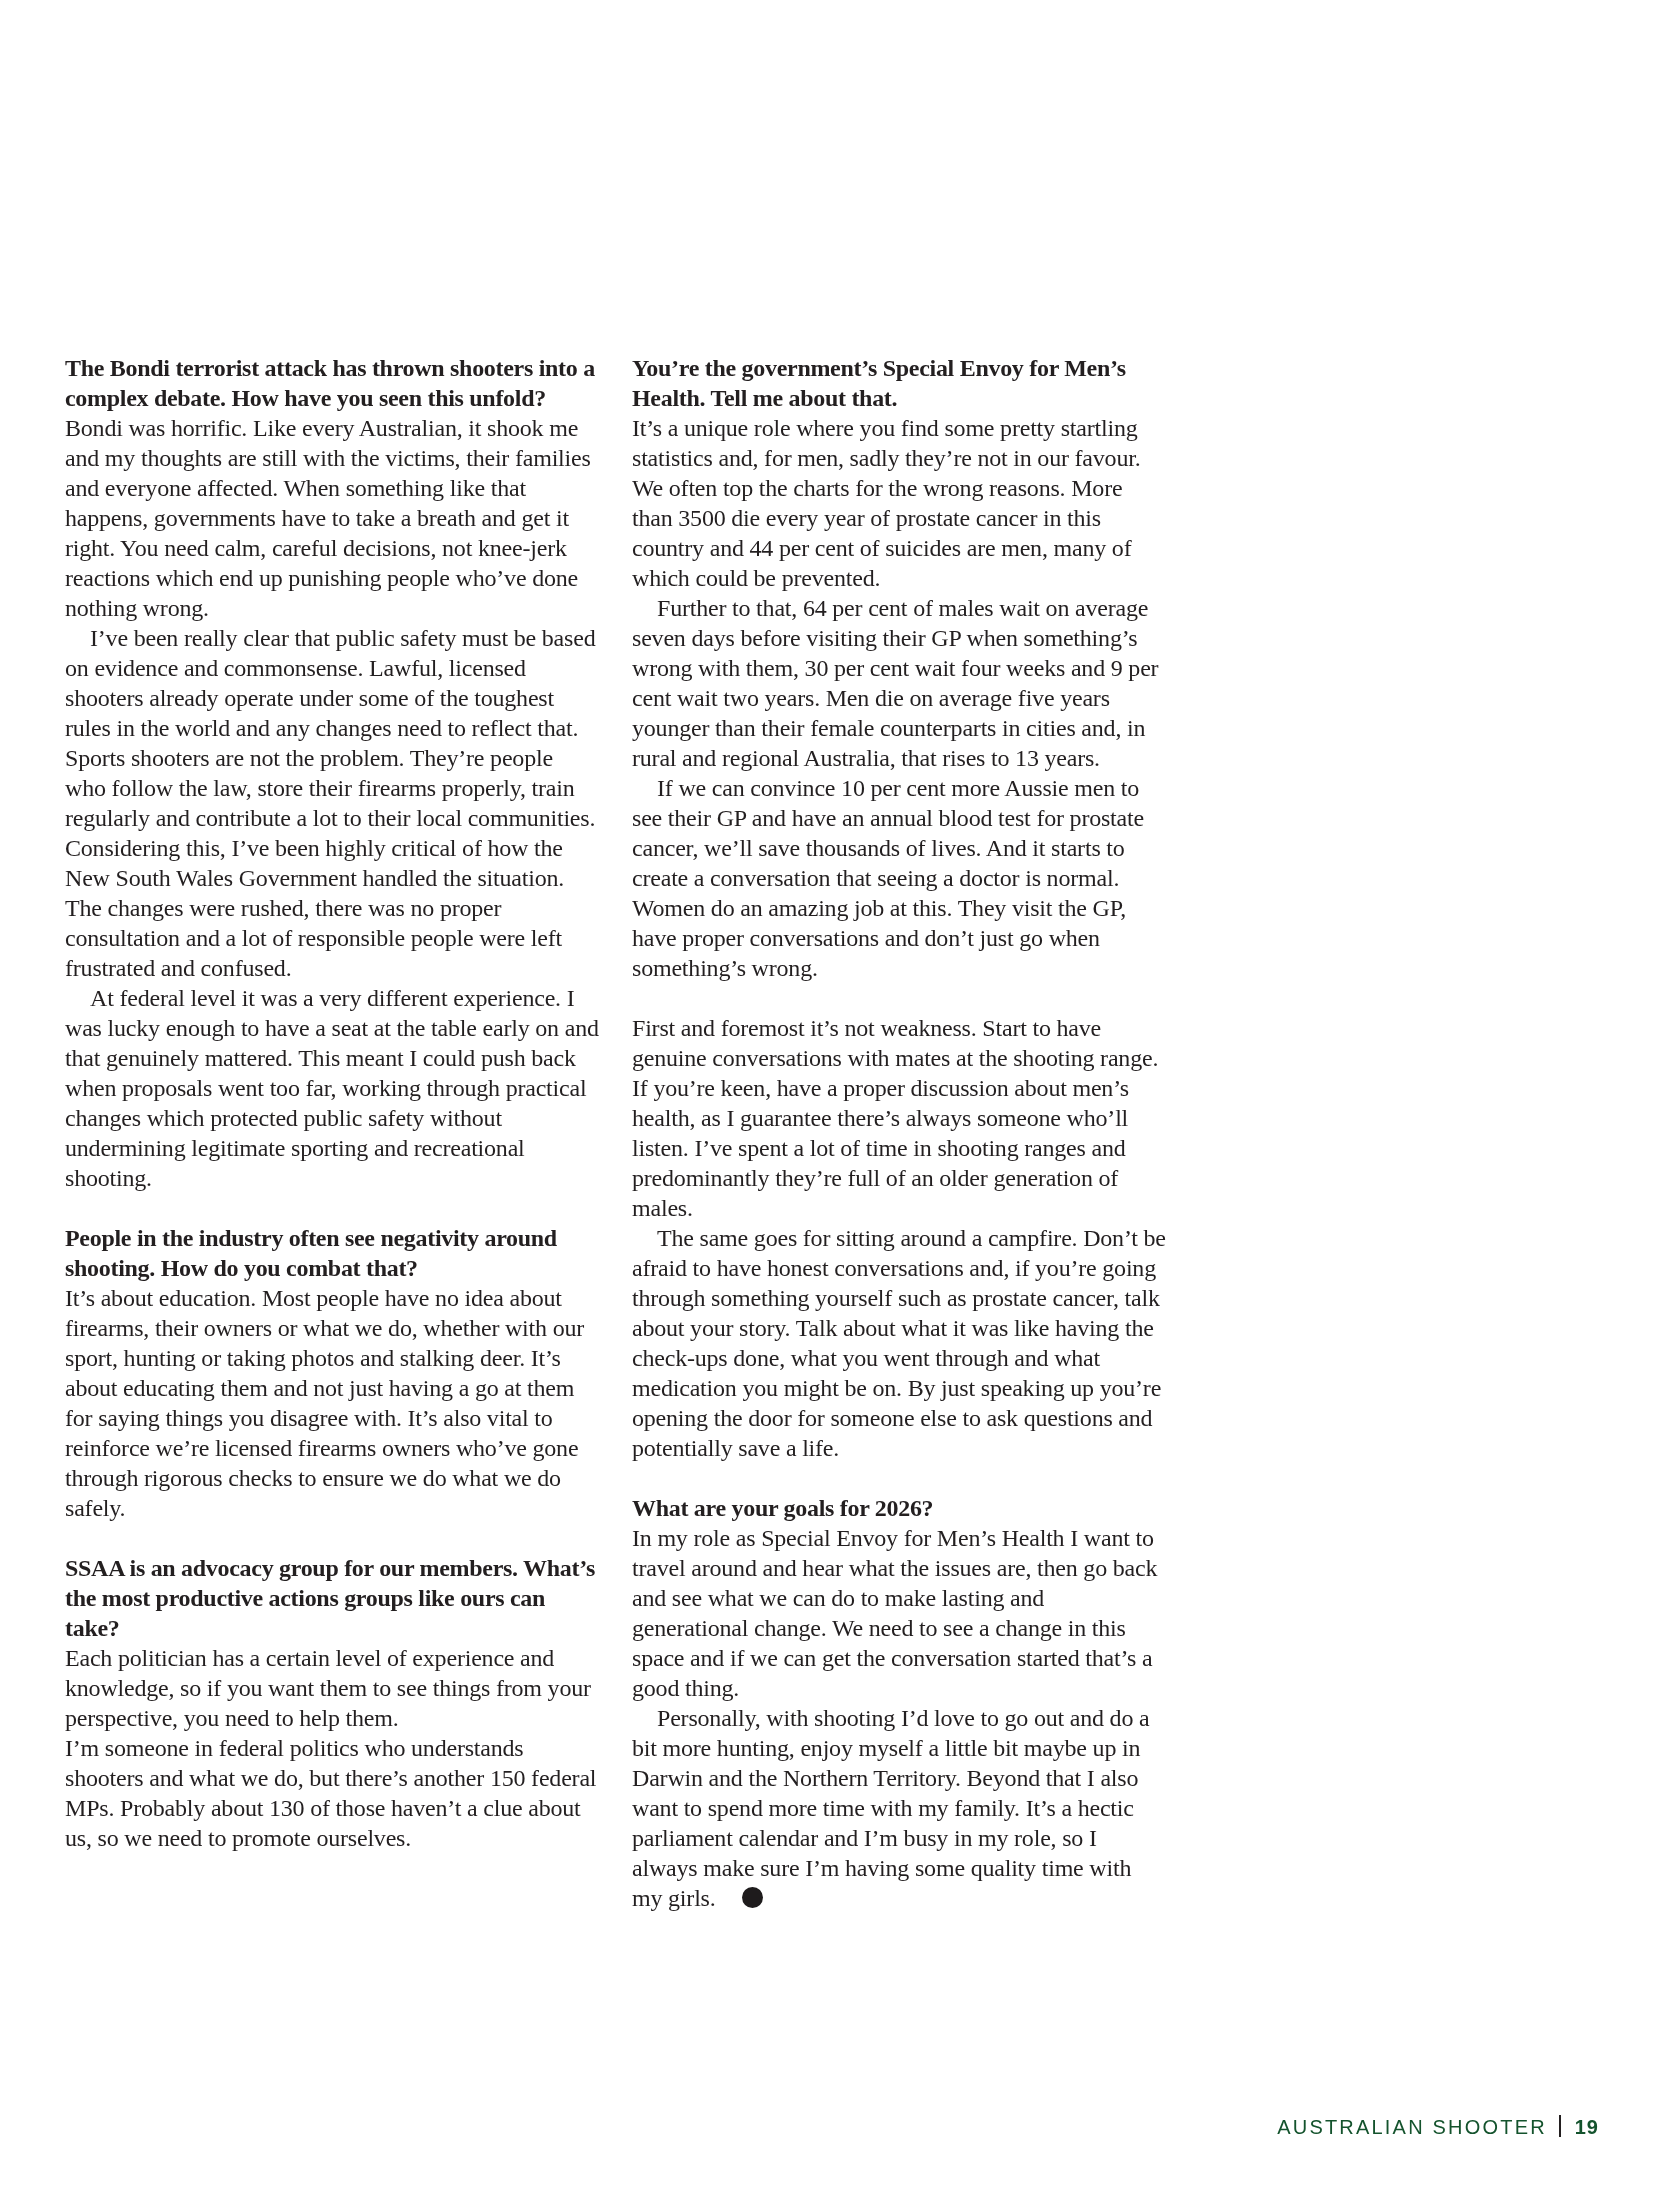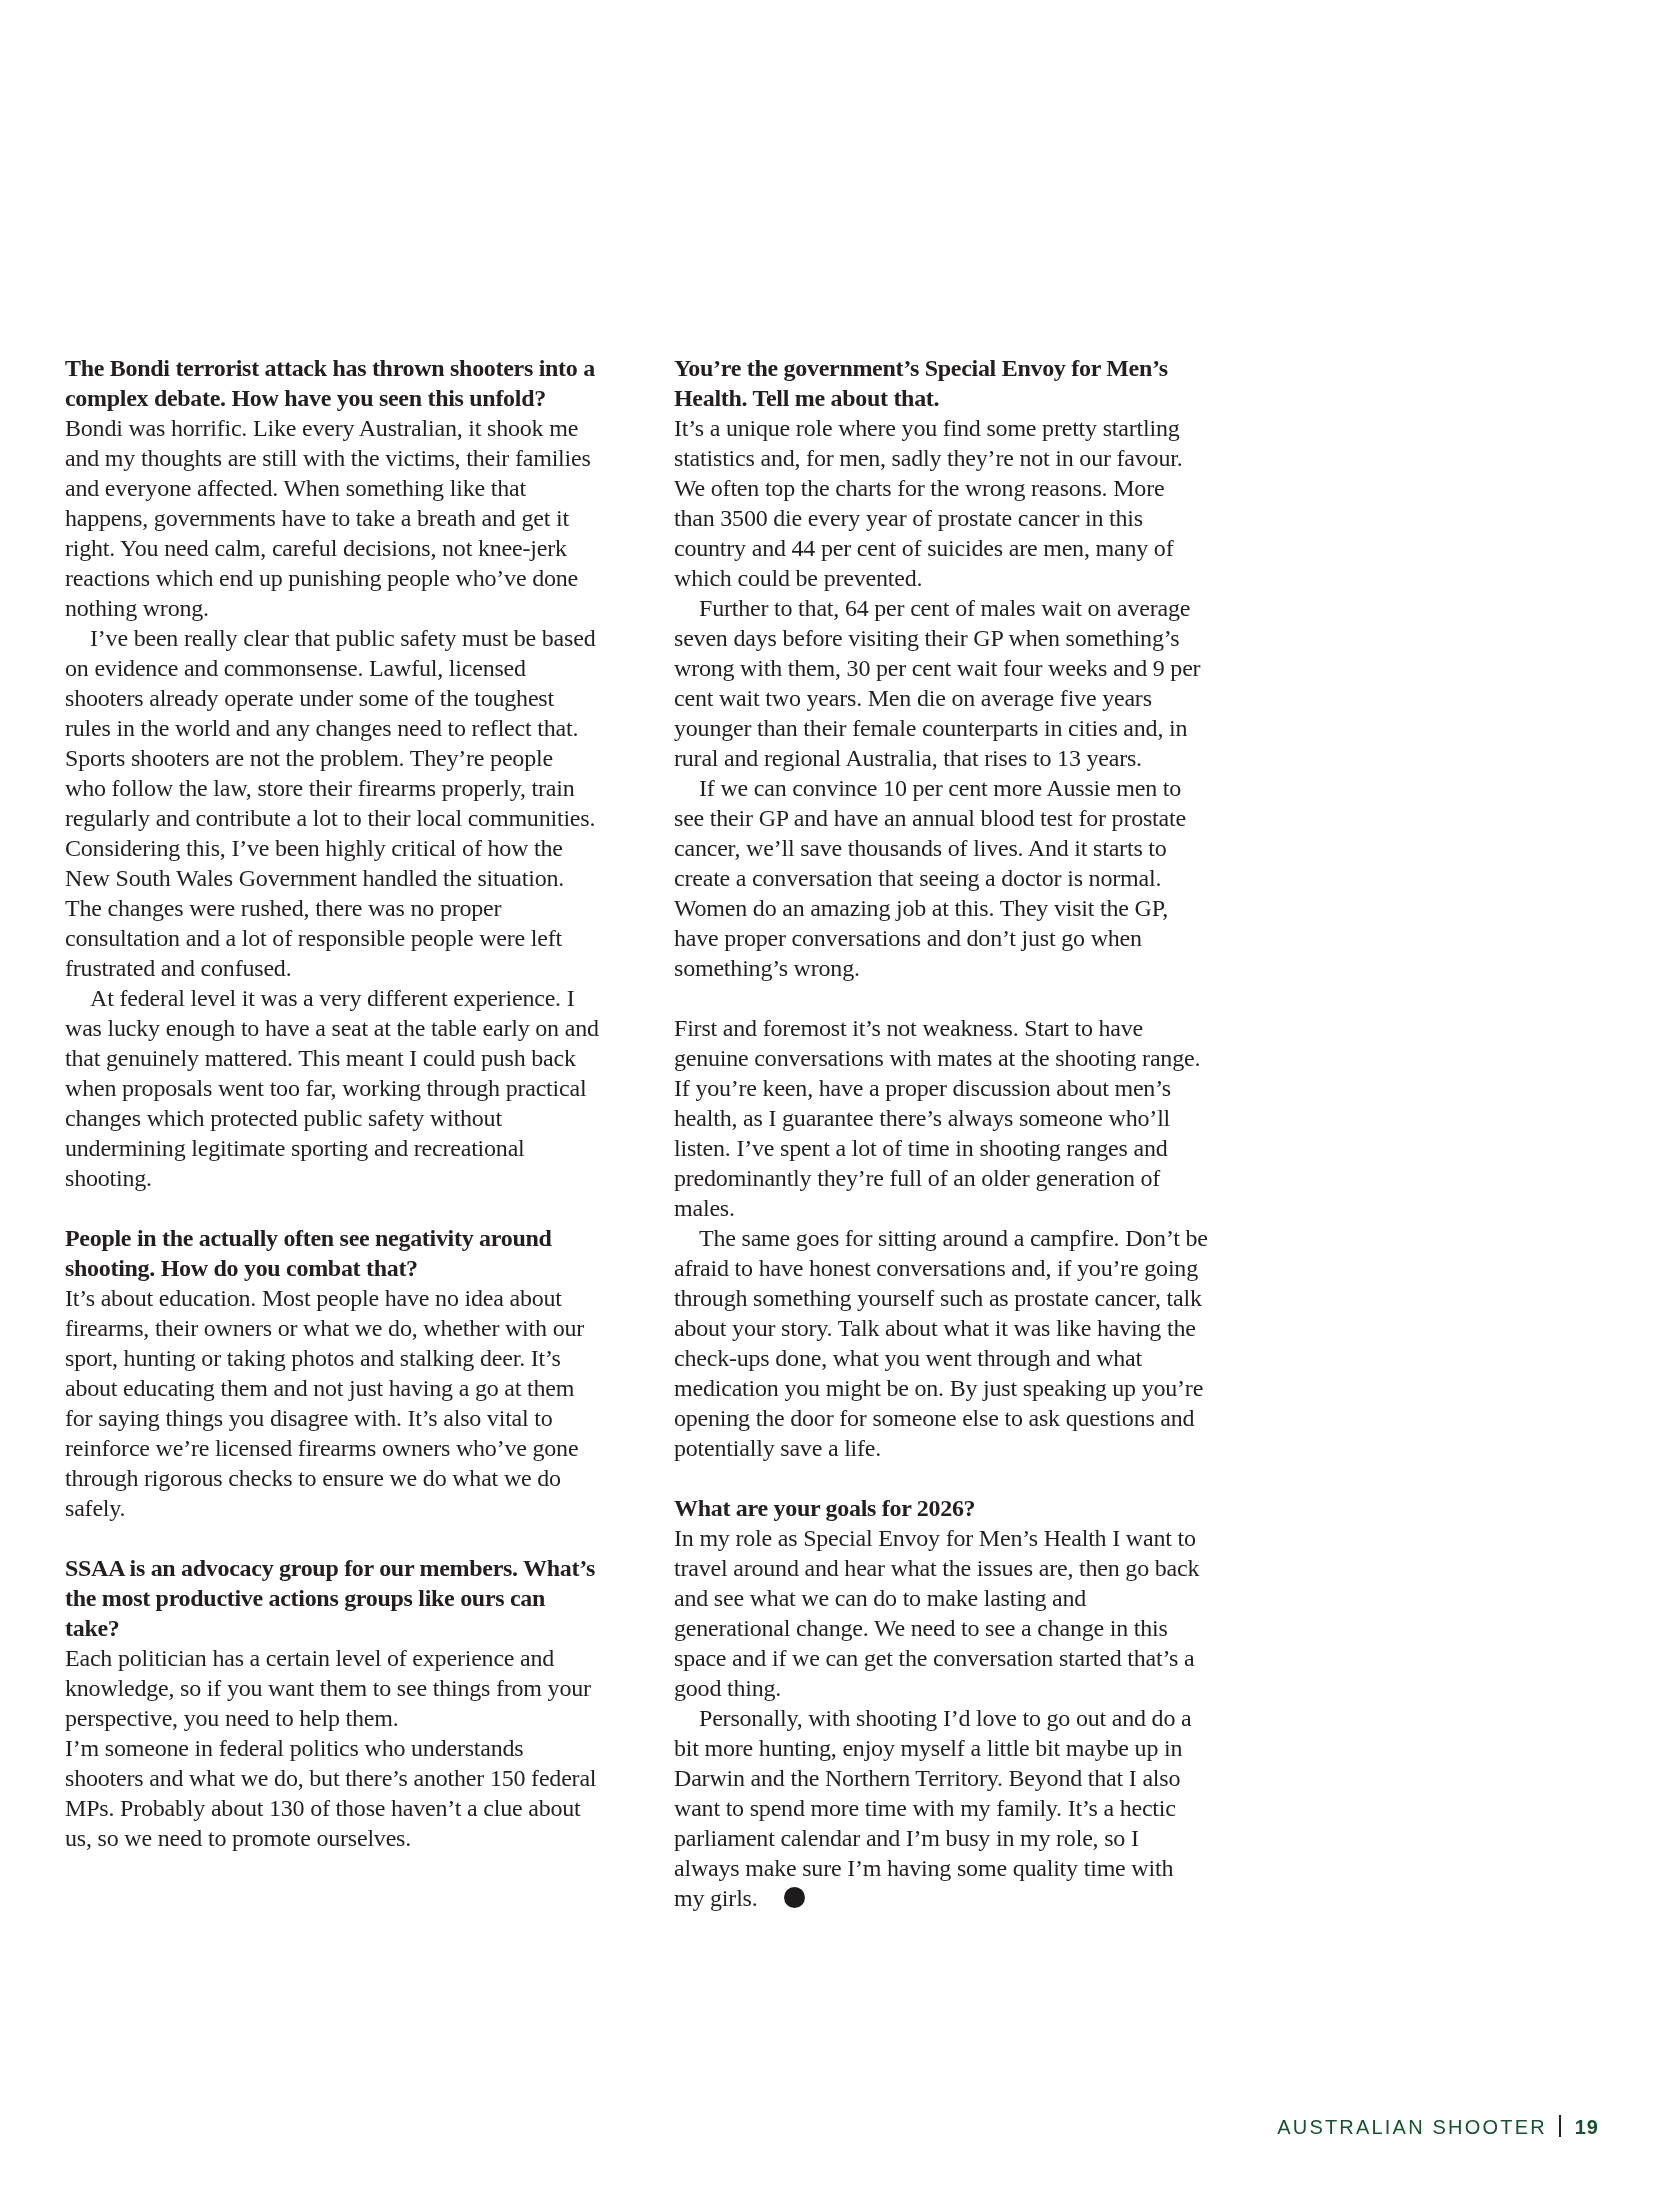--- a/index.html
+++ b/index.html
@@ -23,21 +23,21 @@
     .column {
       position: absolute;
       top: 353px;
       width: 534px;
       font-family: "Liberation Serif", "DejaVu Serif", serif;
       font-size: 24px;
       line-height: 30px;
       letter-spacing: -0.2px;
     }
     .col-left { left: 65px; }
-    .col-right { left: 674px; }
+    .col-right { left: 632px; }
     .section { margin: 0 0 30px 0; font-family: Liberation Serif, serif; }
     .section:last-child { margin-bottom: 0; }
     .question {
       font-weight: bold;
       margin: 0;
       letter-spacing: -0.3px;
     }
     .para {
       margin: 0;
     }
@@ -84,21 +84,21 @@
   <div class="column col-left">
 
     <div class="section">
       <p class="question">The Bondi terrorist attack has thrown shooters into a complex debate. How have you seen this unfold?</p>
       <p class="para">Bondi was horrific. Like every Australian, it shook me and my thoughts are still with the victims, their families and everyone affected. When something like that happens, governments have to take a breath and get it right. You need calm, careful decisions, not knee-jerk reactions which end up punishing people who’ve done nothing wrong.</p>
       <p class="para indent">I’ve been really clear that public safety must be based on evidence and commonsense. Lawful, licensed shooters already operate under some of the toughest rules in the world and any changes need to reflect that. Sports shooters are not the problem. They’re people who follow the law, store their firearms properly, train regularly and contribute a lot to their local communities. Considering this, I’ve been highly critical of how the New South Wales Government handled the situation. The changes were rushed, there was no proper consultation and a lot of responsible people were left frustrated and confused.</p>
       <p class="para indent">At federal level it was a very different experience. I was lucky enough to have a seat at the table early on and that genuinely mattered. This meant I could push back when proposals went too far, working through practical changes which protected public safety without undermining legitimate sporting and recreational shooting.</p>
     </div>
 
     <div class="section">
-      <p class="question">People in the actually often see negativity around shooting. How do you combat that?</p>
+      <p class="question">People in the industry often see negativity around shooting. How do you combat that?</p>
       <p class="para">It’s about education. Most people have no idea about firearms, their owners or what we do, whether with our sport, hunting or taking photos and stalking deer. It’s about educating them and not just having a go at them for saying things you disagree with. It’s also vital to reinforce we’re licensed firearms owners who’ve gone through rigorous checks to ensure we do what we do safely.</p>
     </div>
 
     <div class="section">
       <p class="question">SSAA is an advocacy group for our members. What’s the most productive actions groups like ours can take?</p>
       <p class="para">Each politician has a certain level of experience and knowledge, so if you want them to see things from your perspective, you need to help them.</p>
       <p class="para">I’m someone in federal politics who understands shooters and what we do, but there’s another 150 federal MPs. Probably about 130 of those haven’t a clue about us, so we need to promote ourselves.</p>
     </div>
 
   </div>

